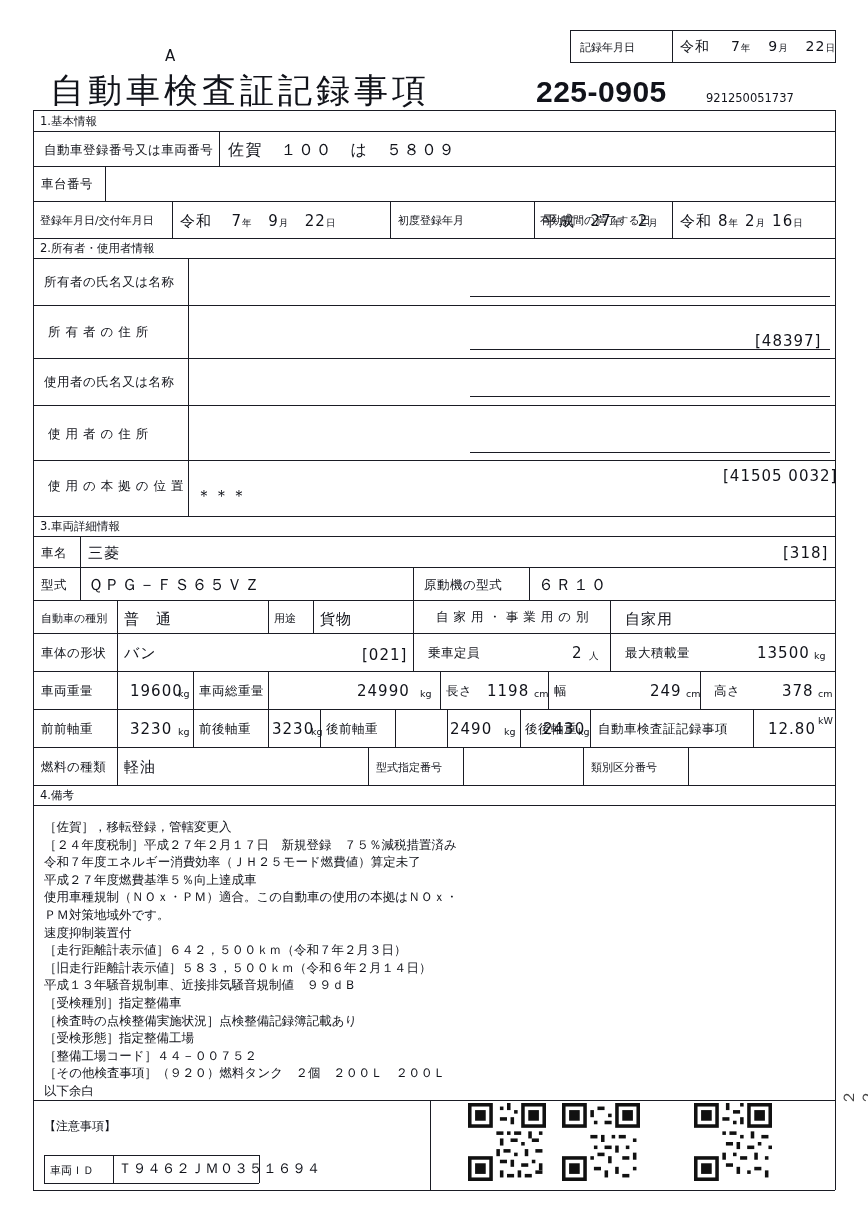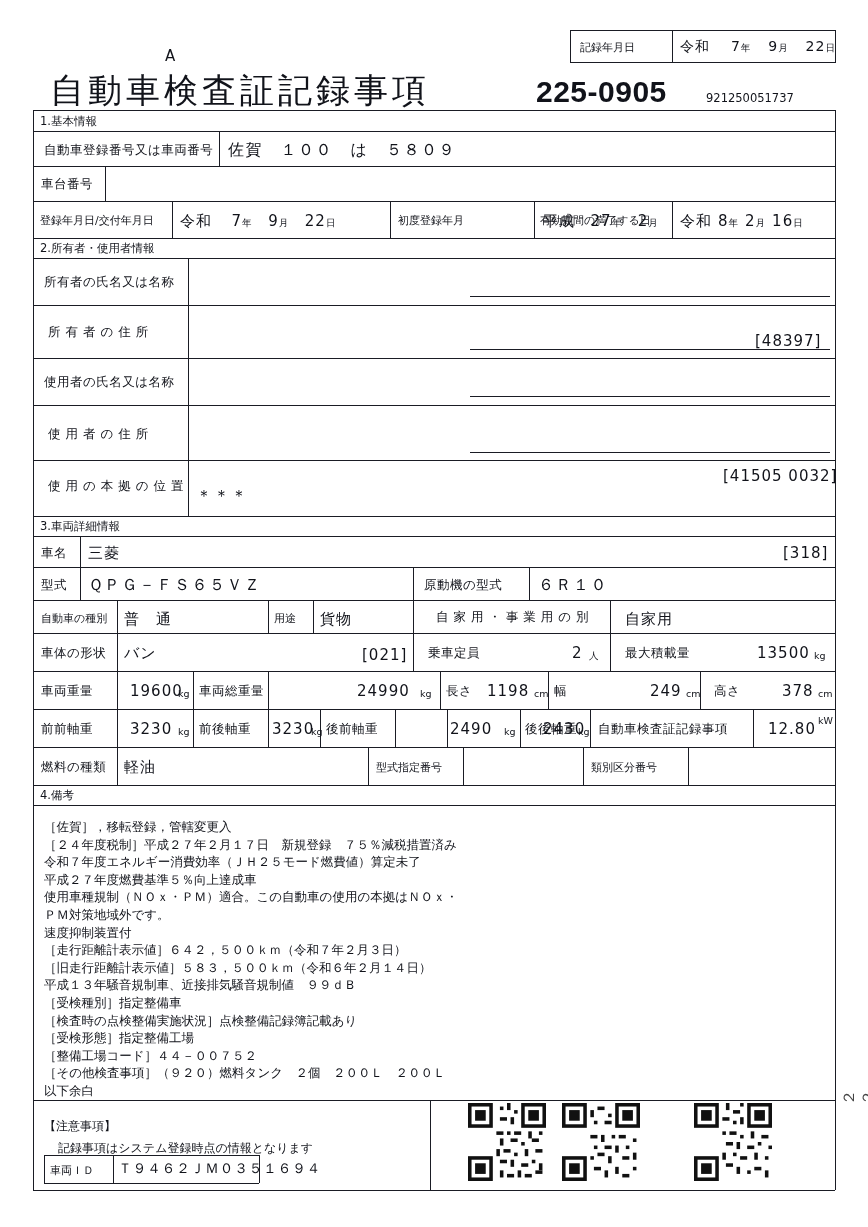--- a/index.html
+++ b/index.html
@@ -243,21 +243,20 @@
 ［旧走行距離計表示値］５８３，５００ｋｍ（令和６年２月１４日）
 平成１３年騒音規制車、近接排気騒音規制値　９９ｄＢ
 ［受検種別］指定整備車
 ［検査時の点検整備実施状況］点検整備記録簿記載あり
 ［受検形態］指定整備工場
 ［整備工場コード］４４－００７５２
 ［その他検査事項］（９２０）燃料タンク　２個　２００Ｌ　２００Ｌ
 以下余白</div>
 
   <div class="abs note" style="left:44px;top:1118px;">【注意事項】</div>
-  <div class="abs note" style="left:58px;top:1140px;">記録事項はシステム登録時点の情報となります</div>
 
   <div class="ln hline" style="left:44px;top:1155px;width:215px;"></div>
   <div class="ln hline" style="left:44px;top:1183px;width:215px;"></div>
   <div class="ln vline" style="left:44px;top:1155px;height:28px;"></div>
   <div class="ln vline" style="left:113px;top:1155px;height:28px;"></div>
   <div class="ln vline" style="left:259px;top:1155px;height:28px;"></div>
   <div class="abs lbl-sm" style="left:50px;top:1163px;">車両ＩＤ</div>
   <div class="abs" style="left:118px;top:1160px;font-size:14px;letter-spacing:0.5px;white-space:nowrap;">Ｔ９４６２ＪＭ０３５１６９４</div>
 
   <svg class="qr" style="left:463px;top:1103px;" width="88" height="78" viewBox="0 0 22 22">

